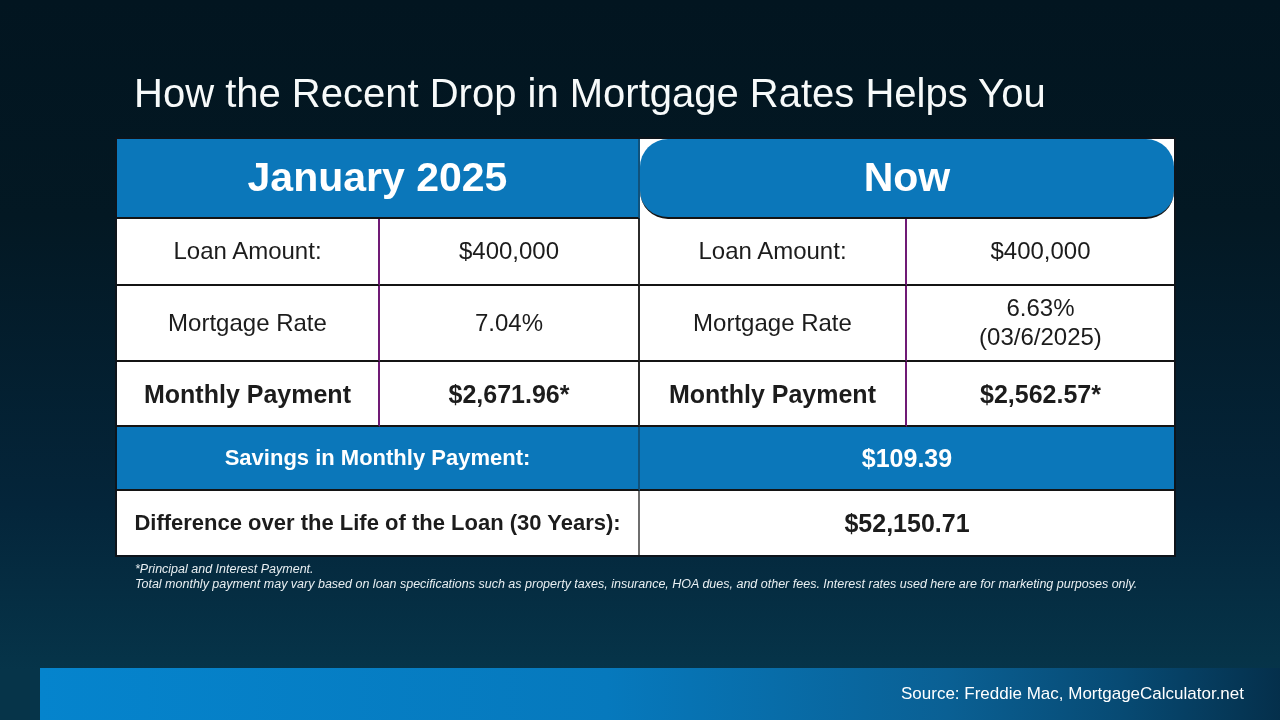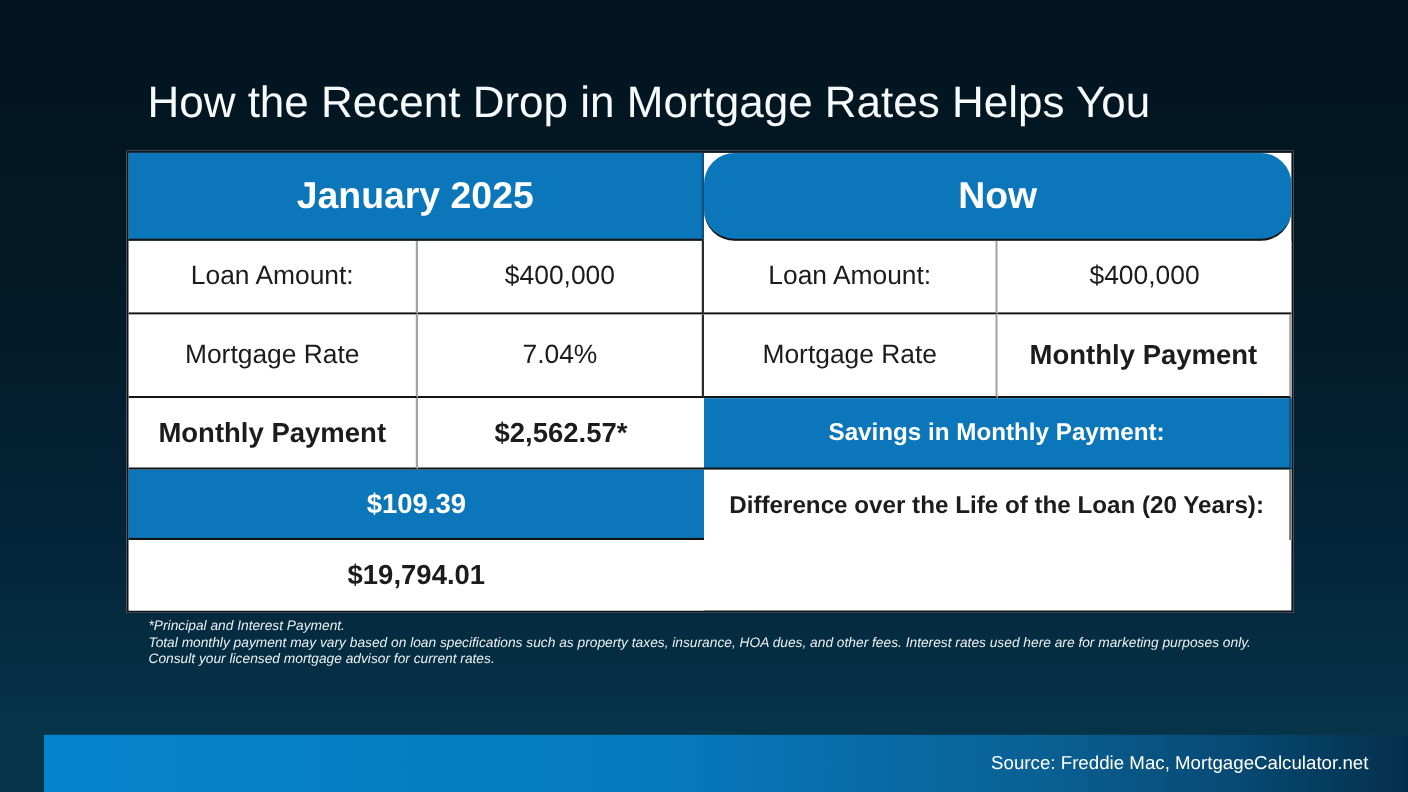--- a/index.html
+++ b/index.html
@@ -29,23 +29,23 @@
   .cell {
     display: flex; flex-direction: column;
     align-items: center; justify-content: center;
     box-sizing: border-box; text-align: center;
     border-bottom: 2px solid #141414;
     background: #ffffff; color: #1c1c1c;
     font-size: 24px; line-height: 1.2;
   }
   .cell.last-row { border-bottom: none; }
   .cell.blue { background: #0b77ba; color: #ffffff; }
-  .cell.th { font-size: 34px; font-weight: bold; border-right: 2px solid #10527c; text-align: right; }
+  .cell.th { font-size: 41px; font-weight: bold; border-right: 2px solid #10527c; text-align: right; }
   .cell.th.no-div { border-right: none; border-radius: 28px; }
-  .div-gray  { border-right: 2px solid #a3a3a3; }
+  .div-gray  { border-right: 2px solid #701a75; }
   .div-dark  { border-right: 2px solid #2b2b2b; }
   .div-navy  { border-right: 2px solid #10527c; }
   .div-mid   { border-right: 2px solid #6e6e6e; }
   .span2 { grid-column: span 2; }
   .bold { font-weight: bold; }
   .sz25 { font-size: 25px; }
   .sz22 { font-size: 22px; }
   .rate-sub { font-size: 24px; }
 
   .footnote {
@@ -77,33 +77,37 @@
   <div class="cell div-gray">Loan Amount:</div>
   <div class="cell div-dark">$400,000</div>
   <div class="cell div-gray">Loan Amount:</div>
   <div class="cell">$400,000</div>
 
   <div class="cell div-gray">Mortgage Rate</div>
   <div class="cell div-dark">
     <span>7.04%</span>
   </div>
   <div class="cell div-gray">Mortgage Rate</div>
+  <div class="cell">
+    <span>6.63%</span>
+    <span class="rate-sub">(03/6/2025)</span>
+  </div>
 
   <div class="cell bold sz25 div-gray">Monthly Payment</div>
+  <div class="cell bold sz25 div-dark">$2,671.96*</div>
   <div class="cell bold sz25 div-gray">Monthly Payment</div>
   <div class="cell bold sz25">$2,562.57*</div>
 
   <div class="cell blue bold sz22 span2 div-navy">Savings in Monthly Payment:</div>
   <div class="cell blue bold sz25 span2">$109.39</div>
 
-  <div class="cell bold sz22 span2 last-row div-mid">Difference over the Life of the Loan (20 Years):</div>
-  <div class="cell bold sz25 span2 last-row">$19,794.01</div>
+  <div class="cell bold sz22 span2 last-row div-mid">Difference over the Life of the Loan (30 Years):</div>
+  <div class="cell bold sz25 span2 last-row">$52,150.71</div>
 </div>
 
 <div class="footnote">
   <div>*Principal and Interest Payment.</div>
   <div>Total monthly payment may vary based on loan specifications such as property taxes, insurance, HOA dues, and other fees. Interest rates used here are for marketing purposes only.</div>
-  <div>Consult your licensed mortgage advisor for current rates.</div>
 </div>
 
 <div class="footer-bar">
   <span class="footer-source">Source: Freddie Mac, MortgageCalculator.net</span>
 </div>
 
 </body></html>

